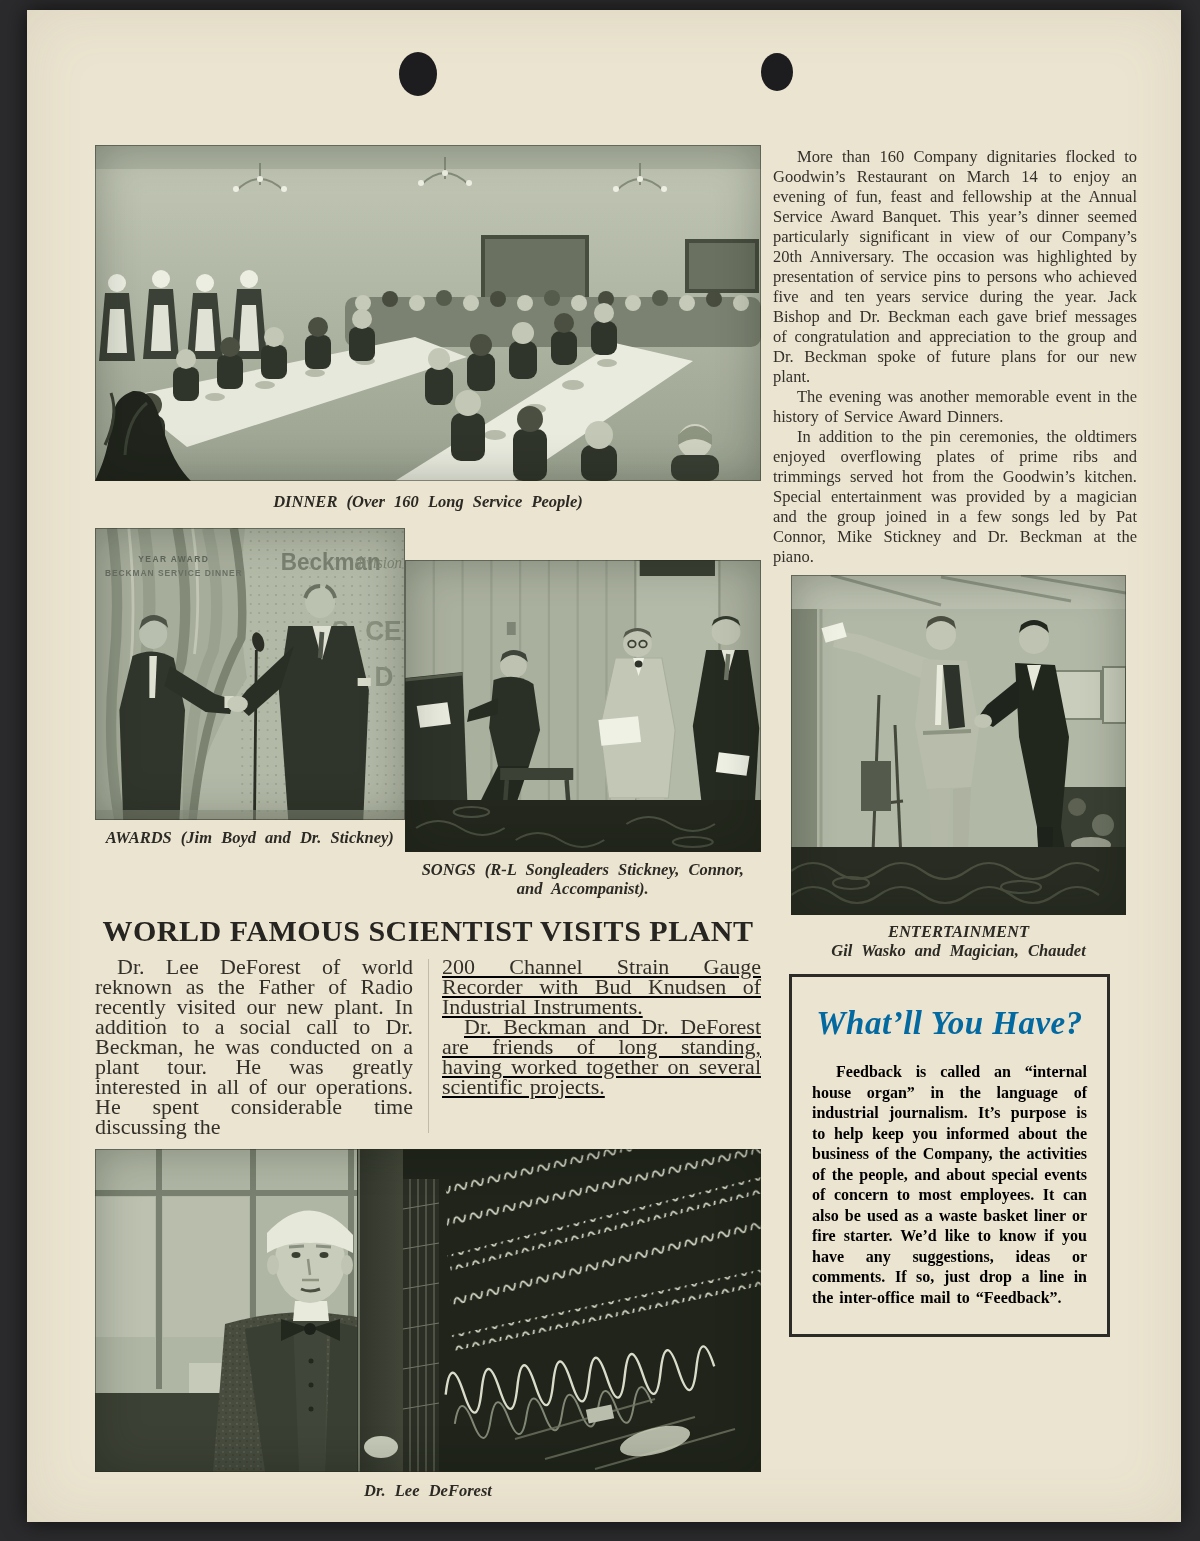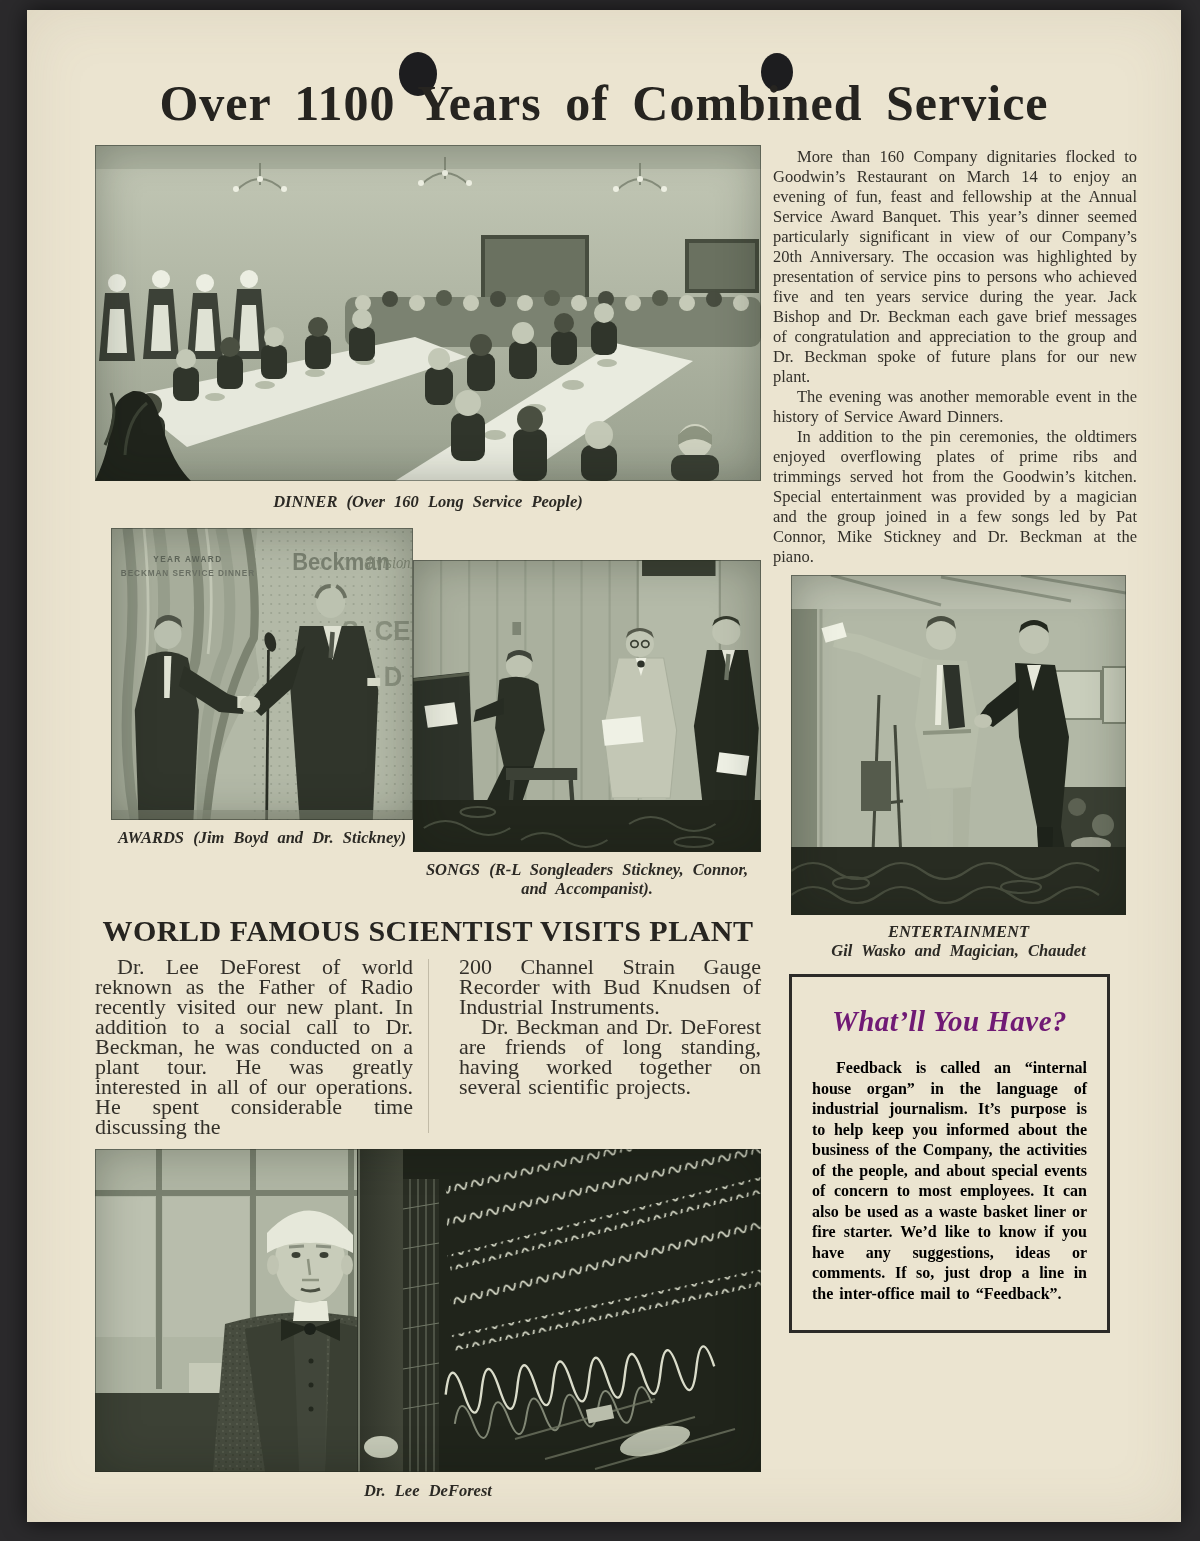--- a/index.html
+++ b/index.html
@@ -30,64 +30,63 @@
   .photo svg{display:block;width:100%;height:100%;}
   .photo::after{content:"";position:absolute;inset:0;pointer-events:none;
     box-shadow:inset 0 0 44px rgba(18,22,14,.30), inset 0 0 0 1px rgba(40,45,35,.45);}
   .caption{
     font-weight:bold;font-style:italic;text-align:center;
     font-size:16.5px;line-height:19px;color:#2c2a25;word-spacing:5px;
   }
   .dinner-photo{width:666px;height:336px;}
   .dinner-cap{margin-top:11px;}
   .photo-row{display:flex;justify-content:space-between;margin-top:17px;}
-  .awards-fig{width:330px;margin-left:16px;}
+  .awards-fig{width:330px;}
   .songs-fig{width:380px;margin-top:32px;}
   .awards-photo{height:292px;}
   .songs-photo{height:292px;}
   .row-cap{margin-top:8px;}
   .sec-heading{
     margin:16px 0 0;text-align:center;font-size:30px;line-height:34px;
     font-weight:bold;color:#272521;letter-spacing:.5px;white-space:nowrap;
   }
   .two-col{display:flex;margin-top:9px;position:relative;}
   .col-rule{position:absolute;left:50%;top:2px;bottom:4px;width:1px;
     background:rgba(90,82,62,.28);}
   .col-a{width:333px;padding-right:15px;box-sizing:border-box;}
-  .col-b{width:333px;padding-left:31px;box-sizing:border-box;}
+  .col-b{width:333px;padding-left:14px;box-sizing:border-box;text-decoration:underline;}
   .body-text{margin:0;font-size:22px;line-height:20px;text-align:justify;
     color:#33302a;word-spacing:1.5px;}
   .indent{text-indent:22px;}
   .deforest-fig{margin-top:12px;}
   .deforest-photo{width:666px;height:323px;}
   .deforest-cap{margin-top:9px;}
   .side-article{padding-top:2px;}
   .side-article p{margin:0;font-size:16.5px;line-height:20px;text-align:justify;
     text-indent:24px;color:#33302a;word-spacing:1.5px;}
   .ent-fig{margin:8px 0 0 18px;width:335px;}
   .ent-photo{height:340px;}
   .ent-cap1{margin-top:7px;}
   .feedback-box{
     margin:14px 0 0 16px;width:321px;box-sizing:border-box;
     border:3px solid #2c2b28;padding:20px 20px 26px;
   }
-  .fb-title{text-align:center;font-size:29px;font-weight:bold;font-style:italic;
-    margin:8px 0 20px;color:#701a75;letter-spacing:.5px;}
+  .fb-title{text-align:center;font-size:33px;font-weight:bold;font-style:italic;
+    margin:8px 0 20px;color:#0369a1;letter-spacing:.5px;}
   .fb-body{margin:0;font-size:16px;line-height:20.5px;font-weight:bold;
     text-align:justify;text-indent:24px;color:#000000;word-spacing:2px;}
   .svg-label{font-family:"Liberation Sans", sans-serif;}
 </style>
 </head>
 <body>
 
 <div class="page">
   <div class="hole hole-1"></div>
   <div class="hole hole-2"></div>
 
-  <h1 class="title">Over 1100 Years of Combined Service</h1>
 
   <div class="content">
 
     <div class="col-main">
 
       <figure>
         <div class="photo dinner-photo">
           <svg viewBox="0 0 666 336" preserveAspectRatio="none">
             <defs>
               <linearGradient id="d-wall" x1="0" y1="0" x2="0" y2="1">

